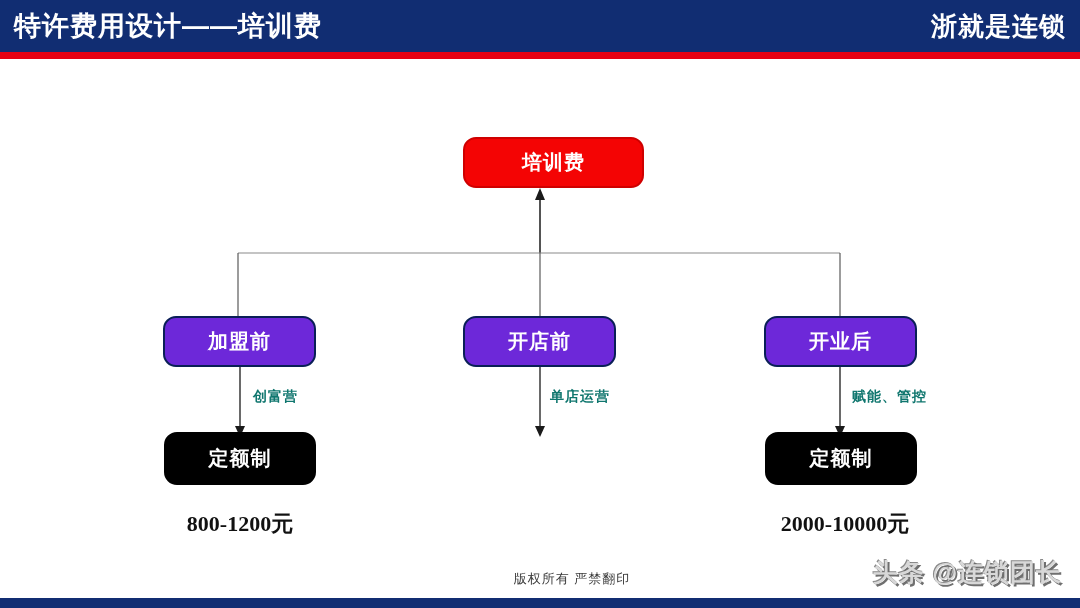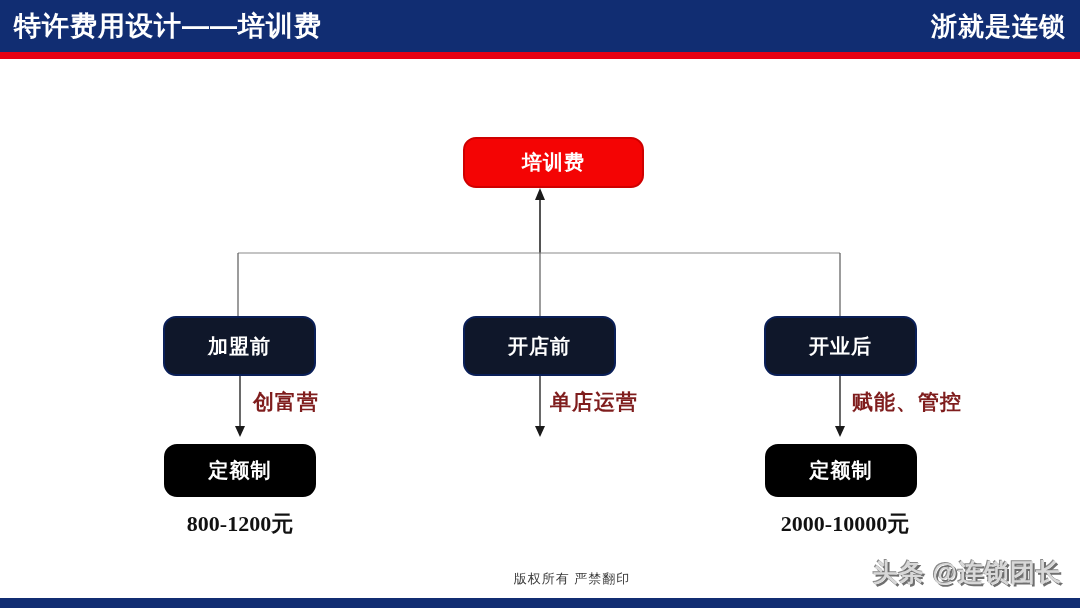--- a/index.html
+++ b/index.html
@@ -27,33 +27,33 @@
     position:absolute;
     display:flex;align-items:center;justify-content:center;
     color:#ffffff;font-weight:bold;font-size:20px;
     border-radius:13px;box-sizing:border-box;letter-spacing:1px;
   }
   .node-root{
     left:463px;top:137px;width:181px;height:51px;
     background:#f40404;border:2px solid #cf0000;
   }
   .node-stage{
-    width:153px;height:60px;top:316px;
-    background:#0f172a;border:2px solid #0a1f57;
+    width:153px;height:51px;top:316px;
+    background:#6d28d9;border:2px solid #0a1f57;
   }
   .stage-0{left:163px;} .stage-1{left:463px;} .stage-2{left:764px;}
   .node-model{
-    width:152px;height:53px;top:444px;
+    width:152px;height:53px;top:432px;
     background:#000000;border:2px solid #000000;
   }
   .model-0{left:164px;} .model-1{left:464px;} .model-2{left:765px;}
   
   .arrow-label{
     position:absolute;top:388px;
-    color:#7f1d1d;font-size:21px;font-weight:bold;letter-spacing:1px;text-align:center;
+    color:#0f766e;font-size:14px;font-weight:bold;letter-spacing:1px;text-align:center;
   }
   .alabel-0{left:253px;} .alabel-1{left:550px;} .alabel-2{left:852px;}
   
   .price{
     position:absolute;top:509px;
     color:#111111;font-size:22px;font-weight:bold;text-align:center;font-family:Liberation Serif, serif;
   }
   .price-0{left:130px;width:220px;}
   .price-2{left:732px;width:226px;}
   

